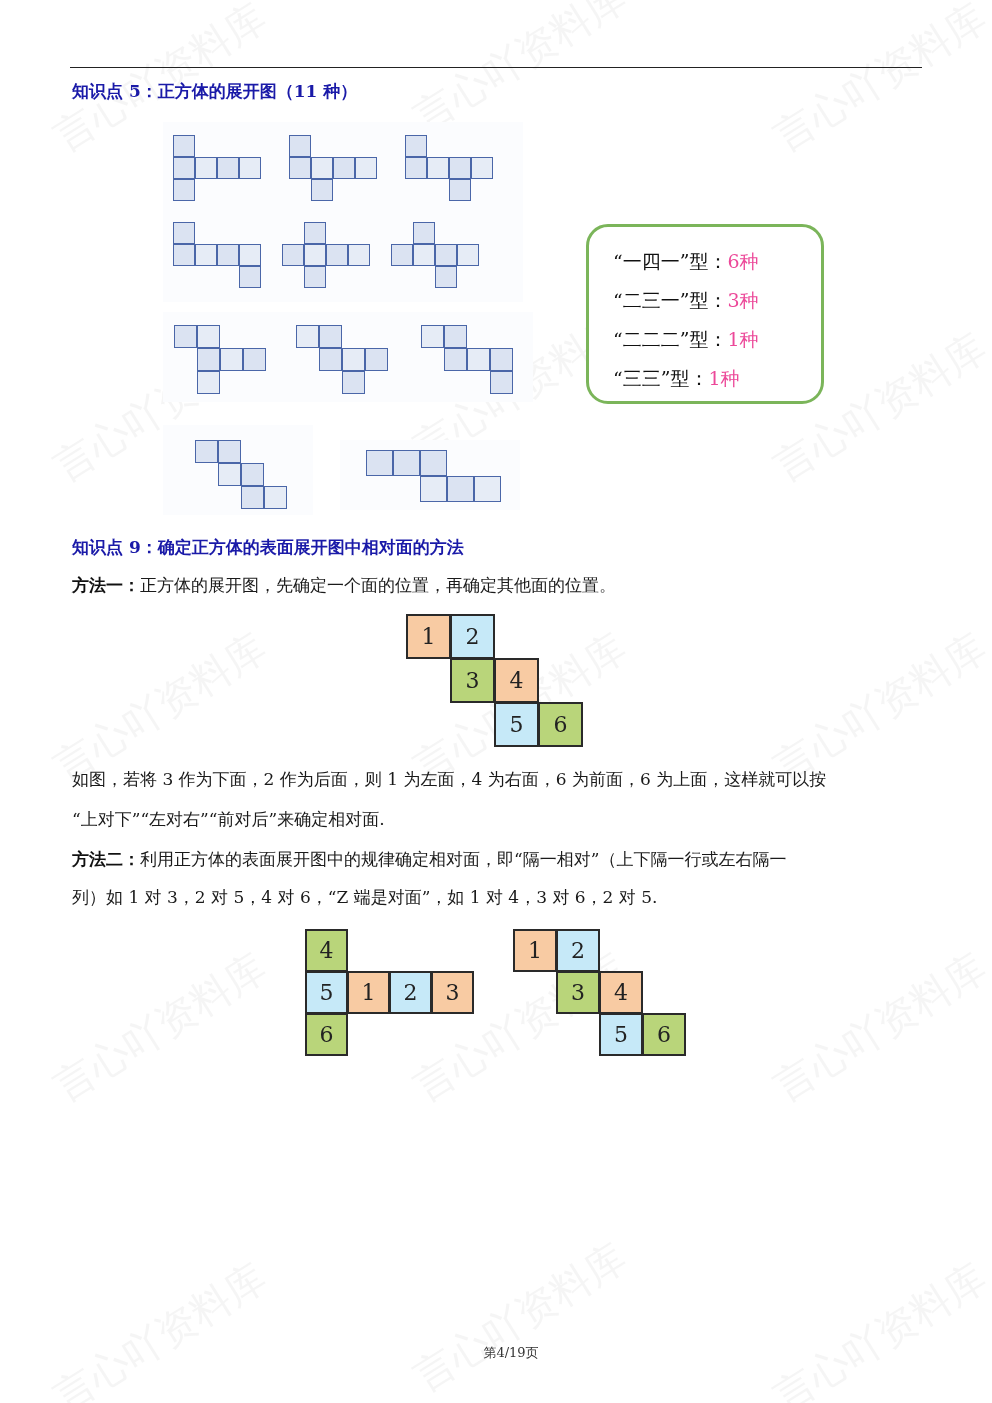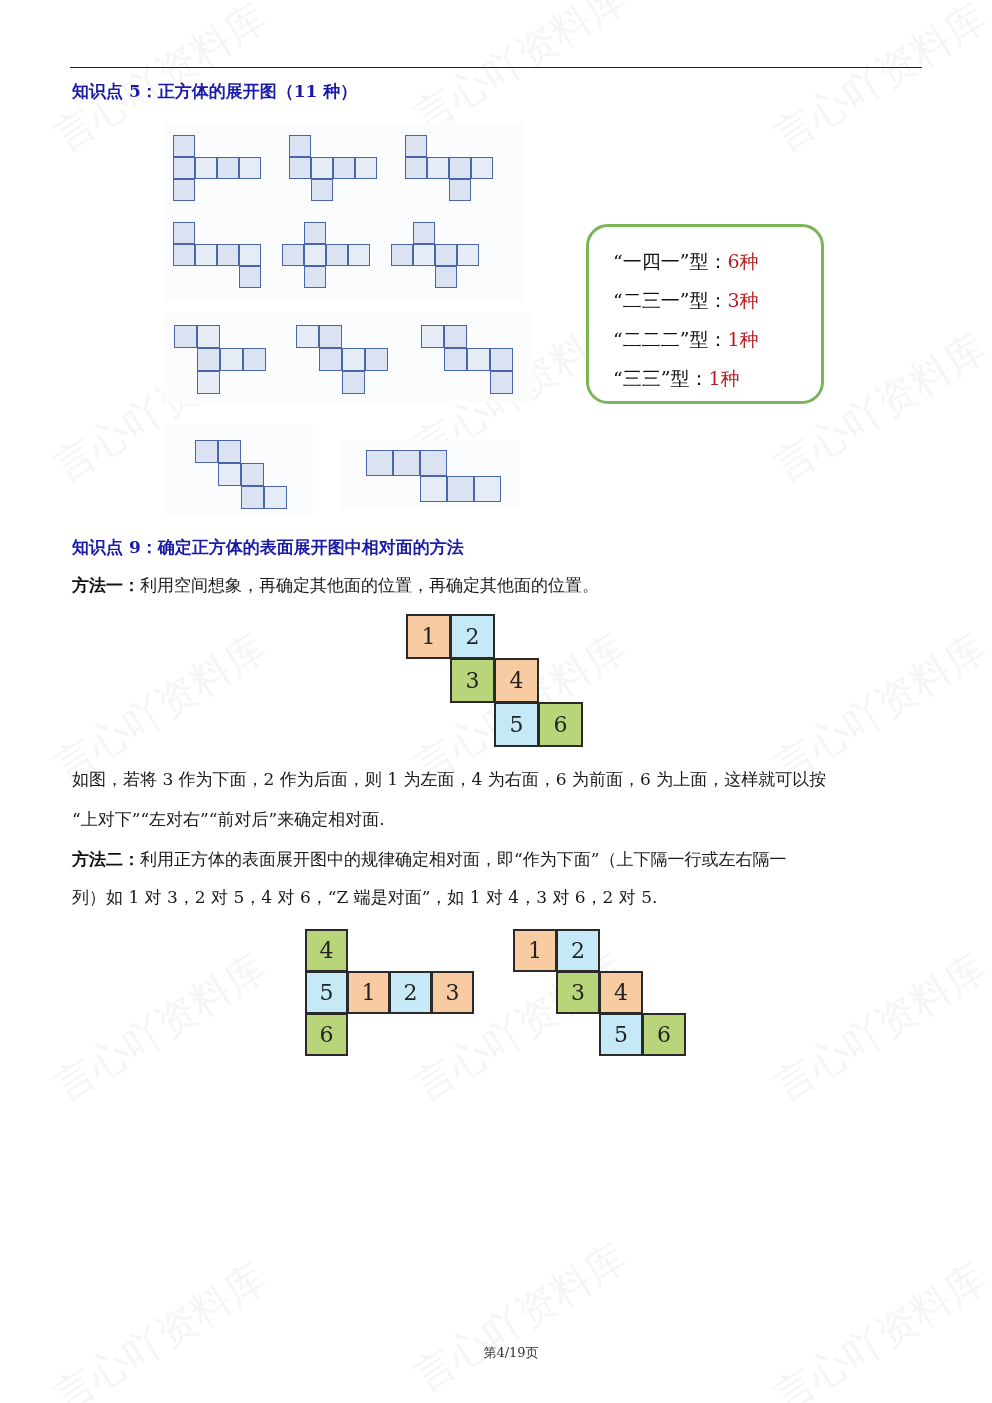--- a/index.html
+++ b/index.html
@@ -9,21 +9,21 @@
   .h-blue { position: absolute; left: 72px; color: #1a1aa8; font-weight: bold; font-size: 17px; white-space: nowrap; }
   .para { position: absolute; left: 72px; font-size: 17px; line-height: 18px; white-space: nowrap; color: #1a1a1a; }
   .para b { font-weight: bold; color: #111; }
   .net-panel { position: absolute; background: #fbfcfe; }
   .net { position: absolute; }
   .sq { position: absolute; box-sizing: border-box; border: 1.5px solid #4a66a8; background: #dbe3f2; }
   .sq.alt { background: #e6ecf6; }
   .legend-box { position: absolute; left: 586px; top: 224px; width: 238px; height: 180px;
                 border: 3px solid #7bb55a; border-radius: 22px; box-sizing: border-box; background: #fff; }
   .legend-row { position: absolute; left: 24px; font-size: 19px; white-space: nowrap; color: #111; }
-  .legend-row .cnt { color: #b91c1c; }
+  .legend-row .cnt { color: #ec4899; }
   .num-net { position: absolute; }
   .nsq { position: absolute; box-sizing: border-box; border: 2px solid #2a2a2a; font-size: 22px;
          display: flex; align-items: center; justify-content: center; color: #222; }
   .c-orange { background: #f8cba3; }
   .c-blue { background: #c6e9f8; }
   .c-green { background: #b9d57a; }
   .footer { position: absolute; left: 15px; width: 992px; top: 1344px; text-align: center; font-size: 13px; color: #333; }
   .wm { position: absolute; font-size: 40px; color: rgba(170,170,170,0.12); transform: rotate(-32deg);
         white-space: nowrap; pointer-events: none; font-family: "DejaVu Sans", sans-serif; }
 </style>
@@ -165,37 +165,37 @@
     <span>“二二二”型：</span><span class="cnt">1种</span>
   </div>
   <div class="legend-row" style="top:139px;">
     <span>“三三”型：</span><span class="cnt">1种</span>
   </div>
 </div>
 
 <div class="h-blue" style="top:536px;">知识点 9：确定正方体的表面展开图中相对面的方法</div>
 
 <div class="para" style="top:576px;">
-  <b>方法一：</b><span>利用空间想象，再确定其他面的位置，再确定其他面的位置。</span>
+  <b>方法一：</b><span>正方体的展开图，先确定一个面的位置，再确定其他面的位置。</span>
 </div>
 
 <div class="num-net" style="left:406px;top:614px;">
   <div class="nsq c-orange" style="left:0;top:0;width:45px;height:45px;">1</div>
   <div class="nsq c-blue" style="left:44px;top:0;width:45px;height:45px;">2</div>
   <div class="nsq c-green" style="left:44px;top:44px;width:45px;height:45px;">3</div>
   <div class="nsq c-orange" style="left:88px;top:44px;width:45px;height:45px;">4</div>
   <div class="nsq c-blue" style="left:88px;top:88px;width:45px;height:45px;">5</div>
   <div class="nsq c-green" style="left:132px;top:88px;width:45px;height:45px;">6</div>
 </div>
 
 <div class="para" style="top:770px;">如图，若将 3 作为下面，2 作为后面，则 1 为左面，4 为右面，6 为前面，6 为上面，这样就可以按</div>
 <div class="para" style="top:810px;">“上对下”“左对右”“前对后”来确定相对面.</div>
 
 <div class="para" style="top:850px;">
-  <b>方法二：</b><span>利用正方体的表面展开图中的规律确定相对面，即“作为下面”（上下隔一行或左右隔一</span>
+  <b>方法二：</b><span>利用正方体的表面展开图中的规律确定相对面，即“隔一相对”（上下隔一行或左右隔一</span>
 </div>
 <div class="para" style="top:888px;">列）如 1 对 3，2 对 5，4 对 6，“Z 端是对面”，如 1 对 4，3 对 6，2 对 5.</div>
 
 <div class="num-net" style="left:305px;top:929px;">
   <div class="nsq c-green" style="left:0;top:0;width:43px;height:43px;">4</div>
   <div class="nsq c-blue" style="left:0;top:42px;width:43px;height:43px;">5</div>
   <div class="nsq c-orange" style="left:42px;top:42px;width:43px;height:43px;">1</div>
   <div class="nsq c-blue" style="left:84px;top:42px;width:43px;height:43px;">2</div>
   <div class="nsq c-orange" style="left:126px;top:42px;width:43px;height:43px;">3</div>
   <div class="nsq c-green" style="left:0;top:84px;width:43px;height:43px;">6</div>

